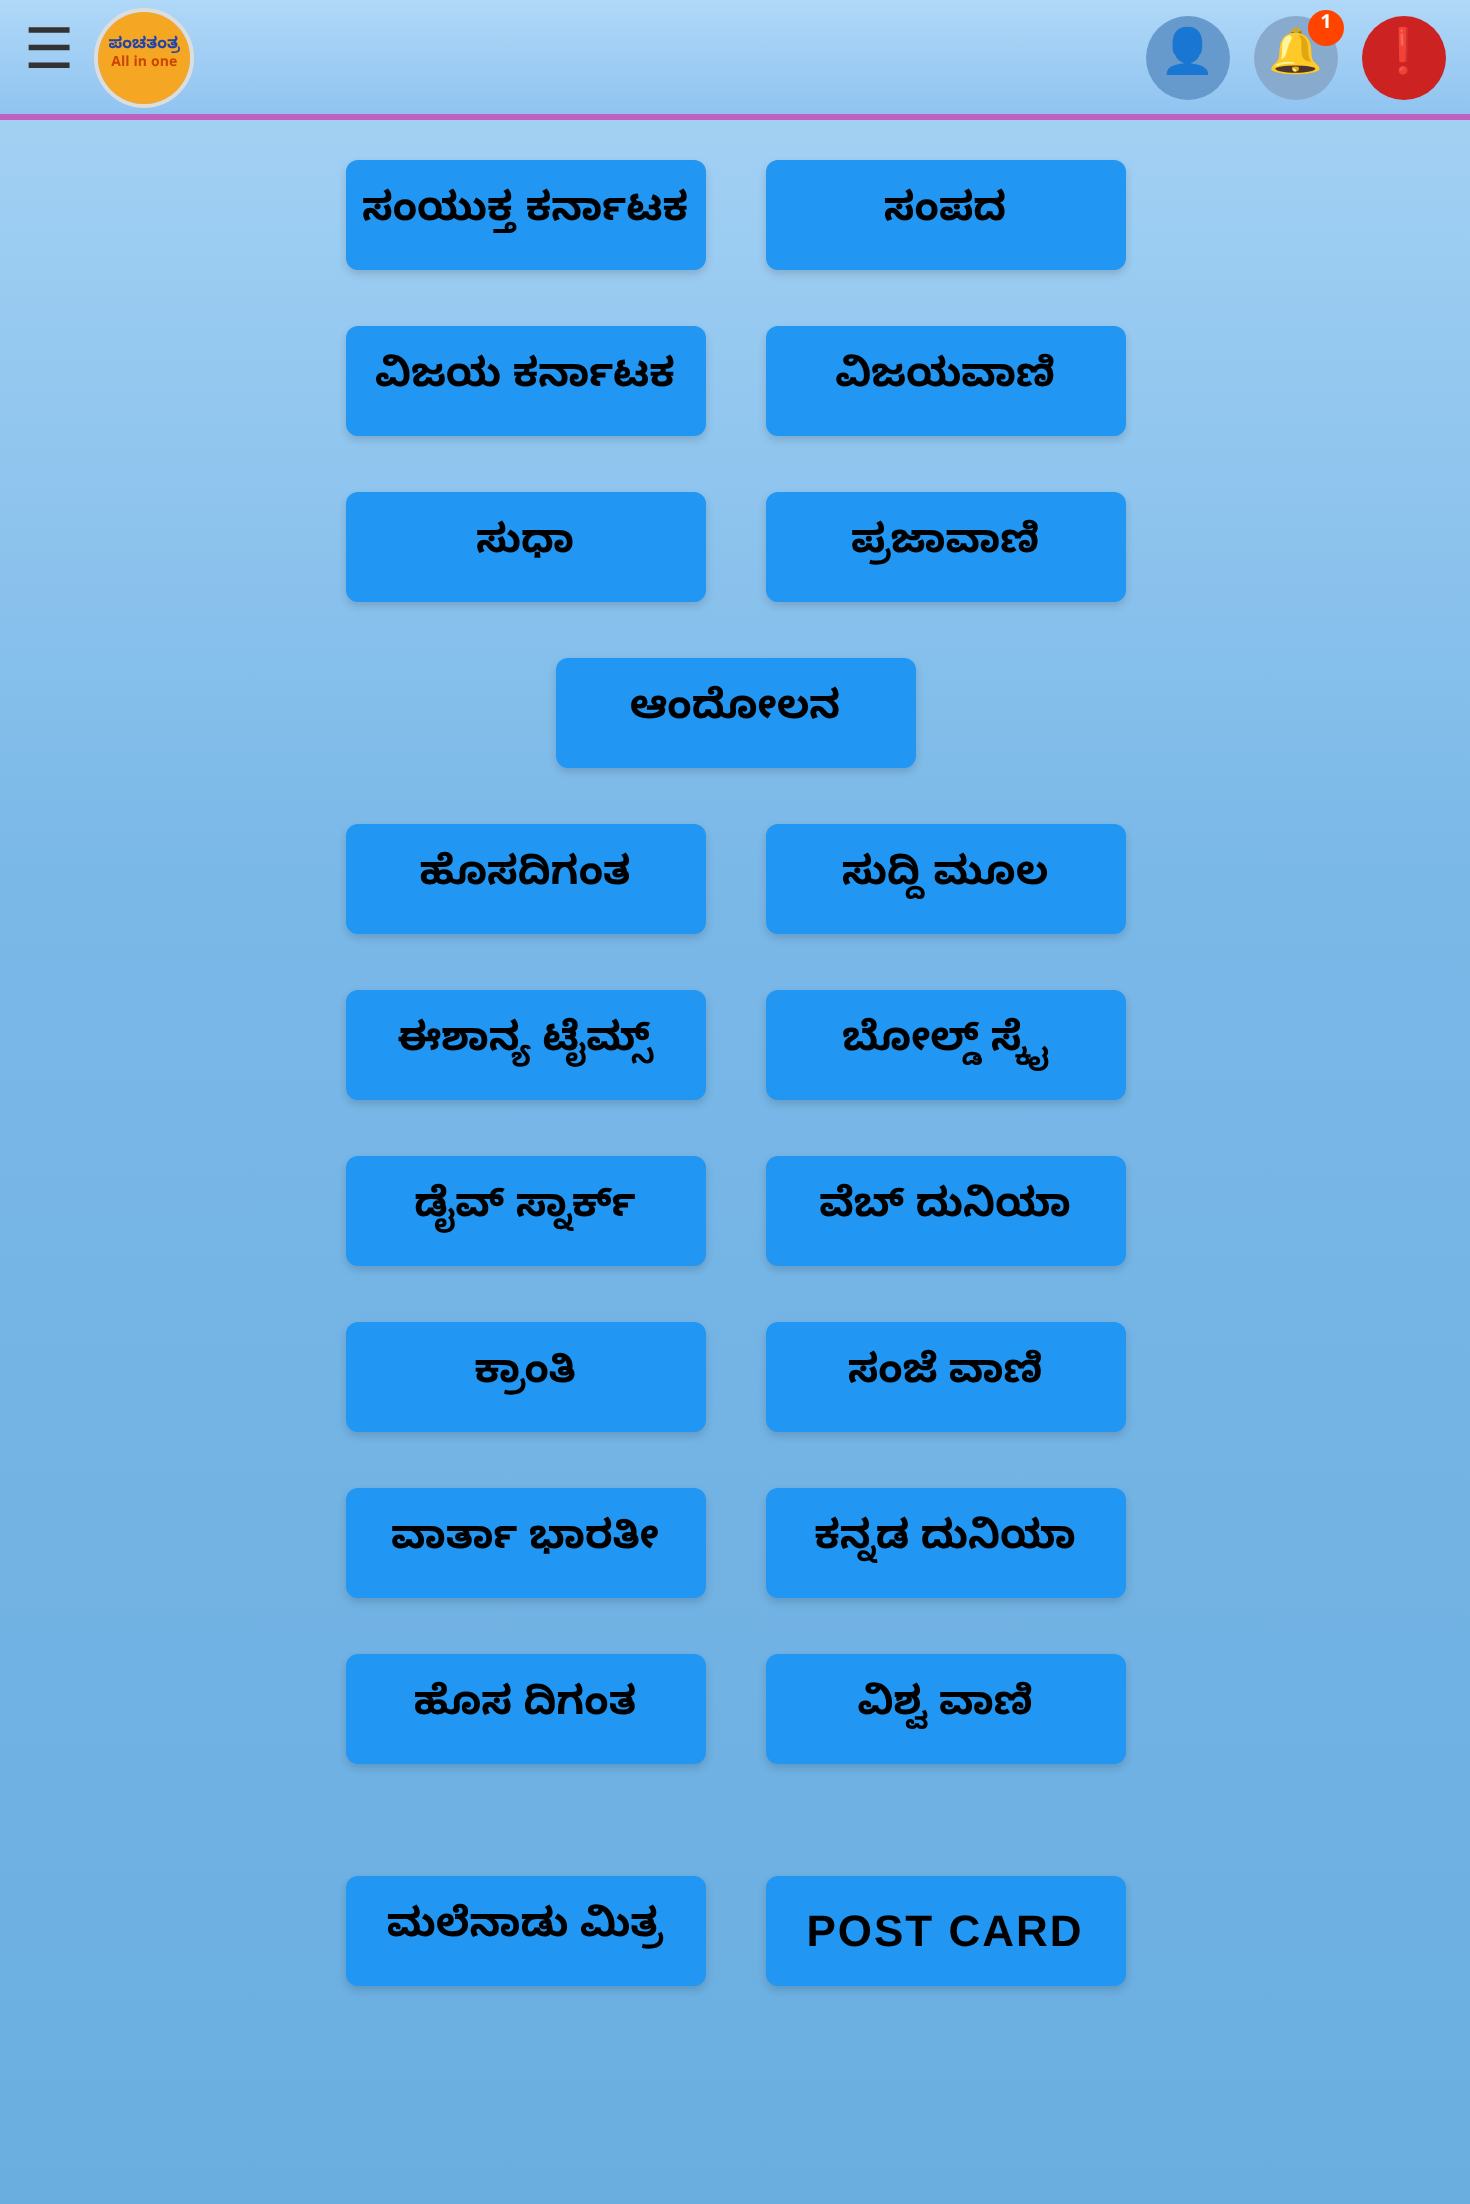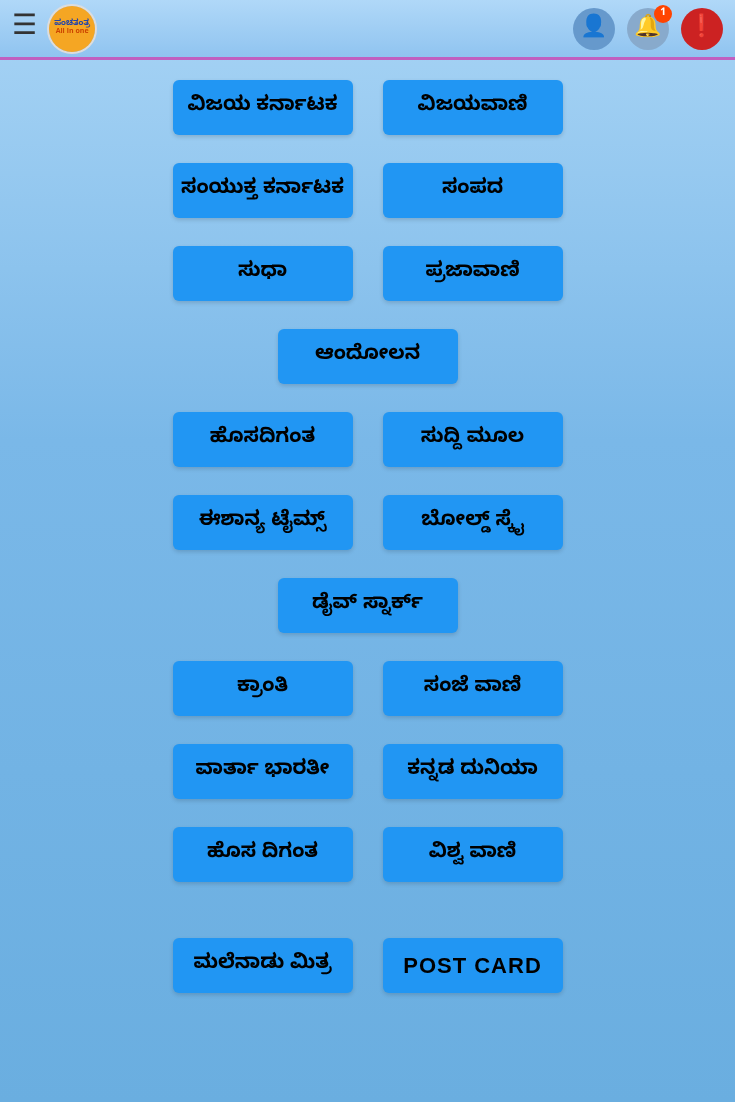--- a/index.html
+++ b/index.html
@@ -174,44 +174,45 @@
       <span class="bell-badge">1</span>
     </div>
     <div class="header-icon alert-icon-btn">
       <span>❗</span>
     </div>
   </div>
 </div>
 
 <div class="content" id="buttons-container">
 <div class="button-row">
+      <button class="news-btn">ಸಂಯುಕ್ತ ಕರ್ನಾಟಕ</button>
+      <button class="news-btn">ಸಂಪದ</button>
+    </div>
+    <div class="button-row">
       <button class="news-btn">ವಿಜಯ ಕರ್ನಾಟಕ</button>
       <button class="news-btn">ವಿಜಯವಾಣಿ</button>
     </div>
     <div class="button-row">
-      <button class="news-btn">ಸಂಯುಕ್ತ ಕರ್ನಾಟಕ</button>
-      <button class="news-btn">ಸಂಪದ</button>
-    </div>
-    <div class="button-row">
       <button class="news-btn">ಸುಧಾ</button>
       <button class="news-btn">ಪ್ರಜಾವಾಣಿ</button>
     </div>
     <div class="button-row">
       <button class="news-btn">ಆಂದೋಲನ</button>
     </div>
     <div class="button-row">
       <button class="news-btn">ಹೊಸದಿಗಂತ</button>
       <button class="news-btn">ಸುದ್ದಿ ಮೂಲ</button>
     </div>
     <div class="button-row">
       <button class="news-btn">ಈಶಾನ್ಯ ಟೈಮ್ಸ್</button>
       <button class="news-btn">ಬೋಲ್ಡ್ ಸ್ಕೈ</button>
     </div>
     <div class="button-row">
       <button class="news-btn">ಡೈವ್ ಸ್ನಾರ್ಕ್</button>
+      <button class="news-btn">ವೆಬ್ ದುನಿಯಾ</button>
     </div>
     <div class="button-row">
       <button class="news-btn">ಕ್ರಾಂತಿ</button>
       <button class="news-btn">ಸಂಜೆ ವಾಣಿ</button>
     </div>
     <div class="button-row">
       <button class="news-btn">ವಾರ್ತಾ ಭಾರತೀ</button>
       <button class="news-btn">ಕನ್ನಡ ದುನಿಯಾ</button>
     </div>
     <div class="button-row">

